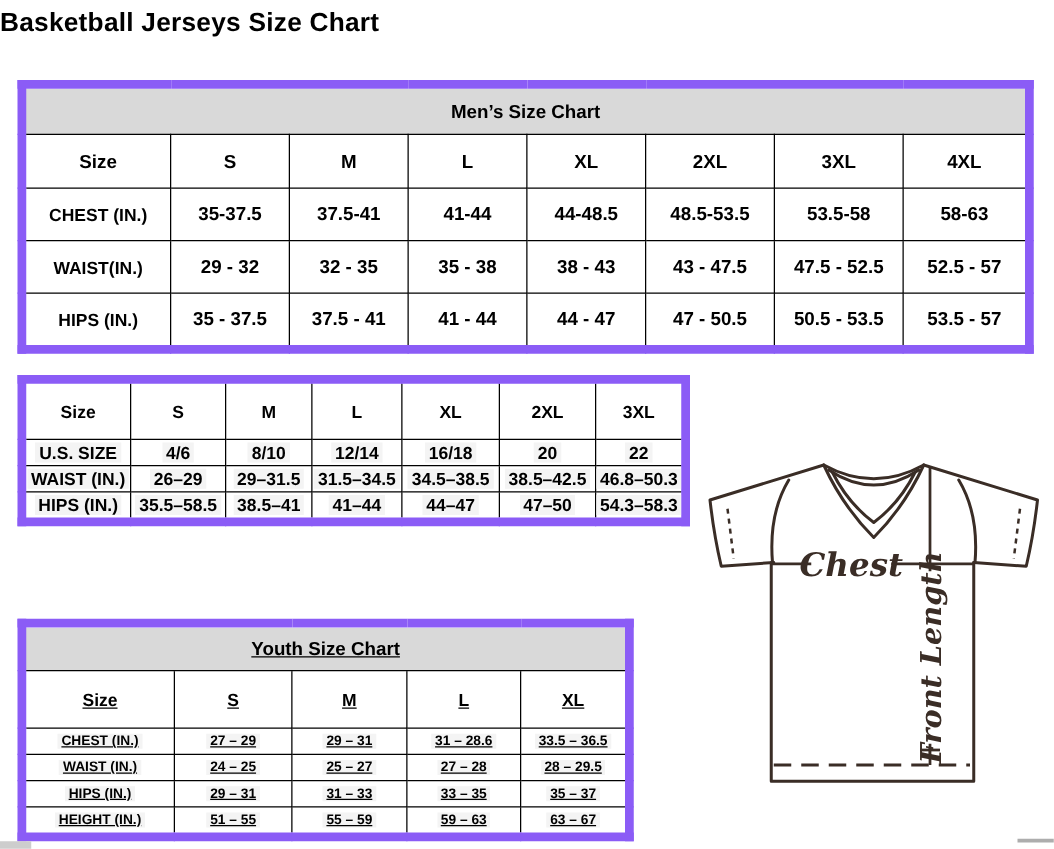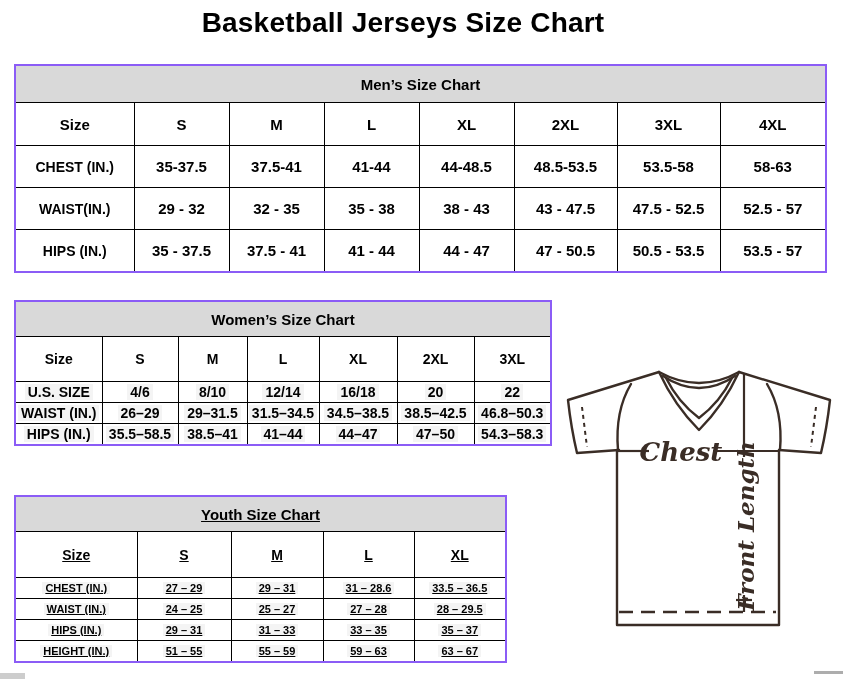--- a/index.html
+++ b/index.html
@@ -6,29 +6,28 @@
   body{
     position:relative;
     width:843px;height:679px;
     background:#ffffff;
     overflow:hidden;
     font-family:"Liberation Sans",sans-serif;
     color:#000;
   }
   .page-title{
     position:absolute;top:7px;left:0;width:806px;
-    text-align:center;
-    font-size:28px;font-weight:bold;letter-spacing:0.2px;
+    font-size:21px;font-weight:bold;letter-spacing:0.2px;
   }
   table.size-table{
     position:absolute;
     border-collapse:collapse;
     table-layout:fixed;
     background:#fff;
-    border:2px solid #8b5cf6;
+    border:7px solid #8b5cf6;
   }
   .size-table th,.size-table td{
     border:1px solid #000;
     text-align:center;
     vertical-align:middle;
     font-weight:bold;
     padding:0;
     overflow:hidden;
     white-space:nowrap;
   }
@@ -131,23 +130,20 @@
   <colgroup>
     <col style="width:87px">
       <col style="width:76px">
       <col style="width:69px">
       <col style="width:72px">
     <col style="width:78px">
       <col style="width:77px">
       <col>
   </colgroup>
   <thead>
-      <tr>
-        <th class="caption-cell" colspan="7">Women’s Size Chart</th>
-      </tr>
       <tr>
         <th class="head-cell">Size</th>
         <th class="head-cell">S</th>
         <th class="head-cell">M</th>
         <th class="head-cell">L</th>
         <th class="head-cell">XL</th>
         <th class="head-cell">2XL</th>
         <th class="head-cell">3XL</th>
       </tr>
     </thead>

